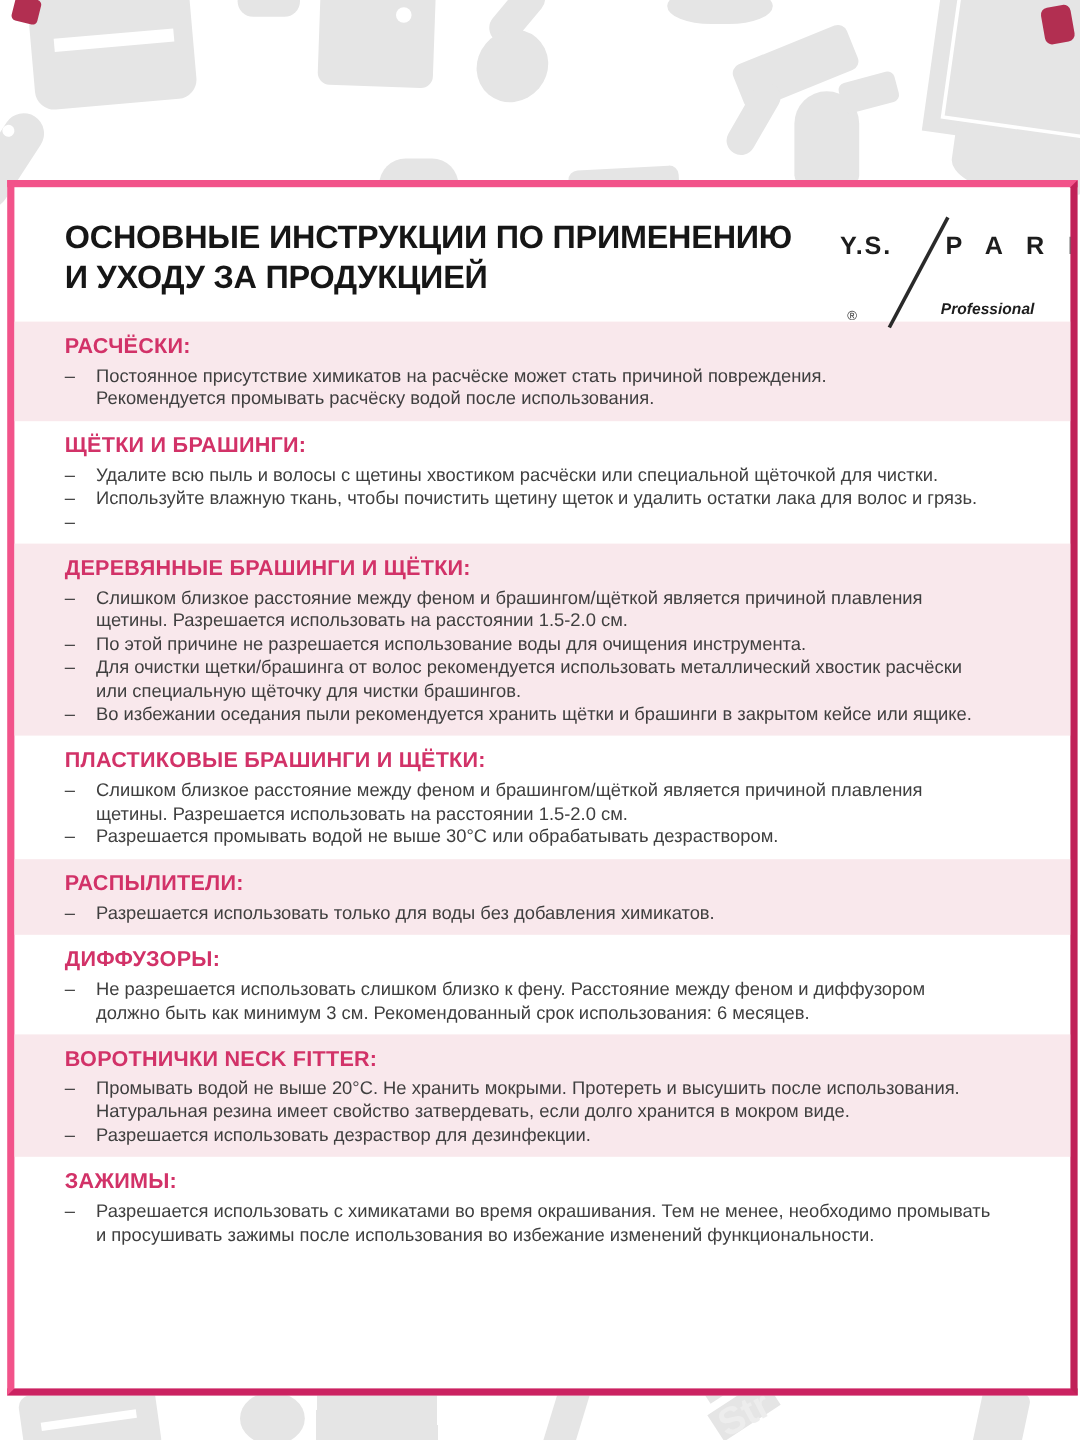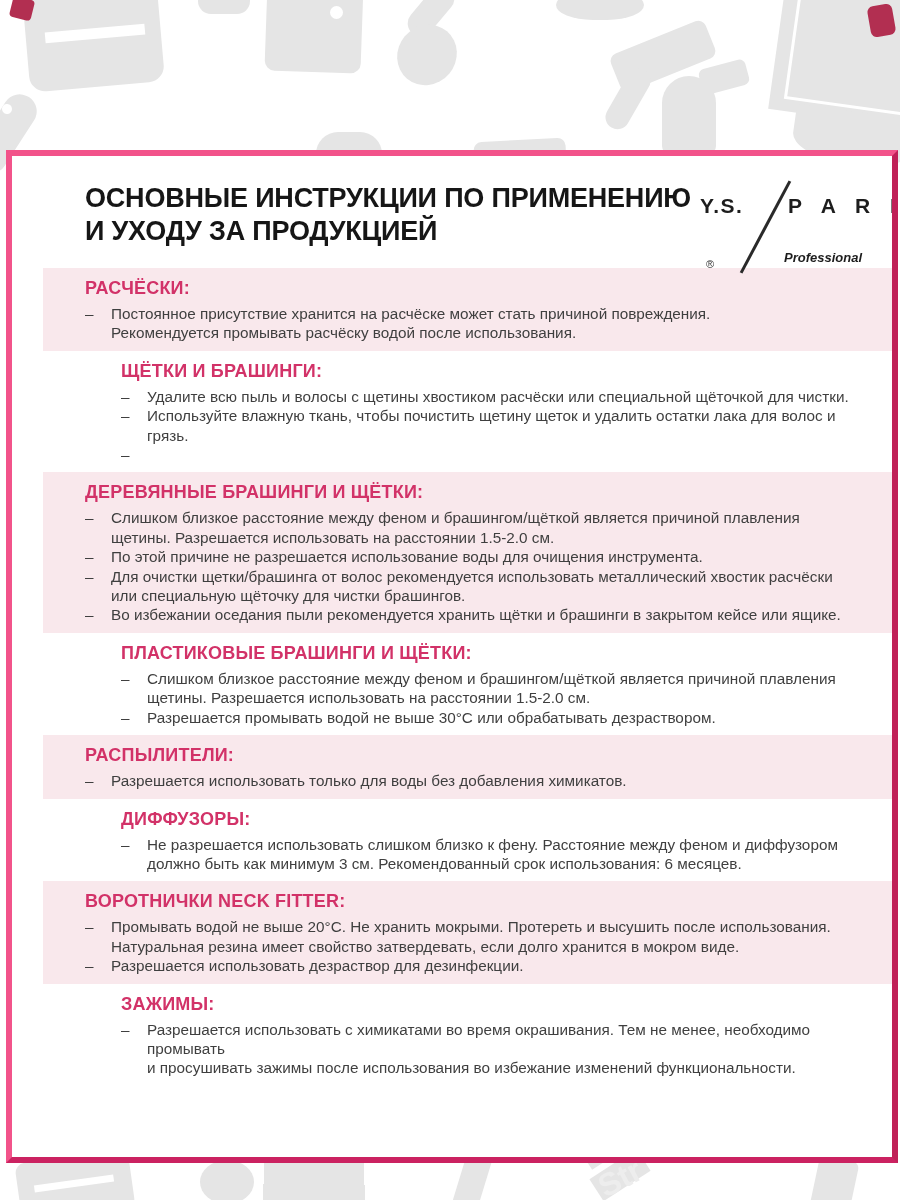--- a/index.html
+++ b/index.html
@@ -16,38 +16,37 @@
     position:absolute;right:4px;top:1044px;width:260px;text-align:right;
     color:var(--wmark,#d9d9d9);font-weight:700;font-size:25px;letter-spacing:5px;line-height:39px;margin-top:40px;
   }
   .corner-mark{position:absolute;background:#b22f51;}
   
   .card{
     position:absolute;left:6px;top:150px;width:892px;height:1013px;box-sizing:border-box;
     background:#ffffff;border:6px solid;
     border-color:var(--bl,#f2538a) var(--bd,#c02158) var(--bd2,#cb2261) var(--bl,#f2538a);
     overflow:hidden;
-    padding-left:31px;
   }
   .card-header{position:relative;height:112px;padding:0;}
   .title{
     position:absolute;left:42px;top:26px;margin:0;
     font-size:27px;line-height:33px;font-weight:700;letter-spacing:-0.2px;color:var(--title,#161616);
   }
   
   .logo{position:absolute;right:28px;top:24px;width:164px;height:98px;color:#1d1d1d;}
   .logo .ys{position:absolute;left:0;top:14px;font-size:21px;font-weight:700;letter-spacing:1.5px;}
   .logo .park{position:absolute;left:88px;top:14px;font-size:21px;font-weight:700;letter-spacing:7px;white-space:nowrap;}
   .logo .slash{position:absolute;left:64px;top:-5px;width:3px;height:104px;background:#2a2a2a;transform:rotate(28deg);}
   .logo .prof{position:absolute;right:2px;top:70px;font-size:13px;font-style:italic;font-weight:700;}
   .logo .reg{position:absolute;left:6px;top:78px;font-size:11px;color:#333;}
   
   .band{padding:9px 42px 8px 42px;}
   .band.pink{background:var(--band,#f9e8ec);}
-  .band.white{background:transparent;margin-left:36px;}
+  .band.white{background:transparent;}
   .band h2{
     margin:0 0 5px 0;font-size:18px;line-height:22px;letter-spacing:0.2px;
     color:var(--accent,#d23268);
   }
   .bullet{display:flex;align-items:flex-start;font-size:15.3px;line-height:19.4px;color:var(--text,#3f3f3f);}
   .bullet .dash{width:26px;flex:none;}
 </style>
 </head>
 <body style="--accent: #d23268; --band: #f9e8ec; --bl: #f2538a; --bd: #c02158; --bd2: #cb2261; --title: #161616; --text: #3f3f3f; --wmark: #d9d9d9; --icon: #e5e5e5;">
 
@@ -122,21 +121,21 @@
       <span class="reg">®</span>
     </div>
   </div>
 
   <div id="sections">
       <section class="band pink">
         <h2>РАСЧЁСКИ:</h2>
         <div class="bullet">
           <span class="dash">–</span>
           <div class="bl">
-            <div>Постоянное присутствие хранится на расчёске может стать причиной повреждения.</div>
+            <div>Постоянное присутствие химикатов на расчёске может стать причиной повреждения.</div>
             <div>Рекомендуется промывать расчёску водой после использования.</div>
           </div>
         </div>
       </section>
       <section class="band white">
         <h2>ЩЁТКИ И БРАШИНГИ:</h2>
         <div class="bullet">
           <span class="dash">–</span>
           <div class="bl">
             <div>Удалите всю пыль и волосы с щетины хвостиком расчёски или специальной щёточкой для чистки.</div>

